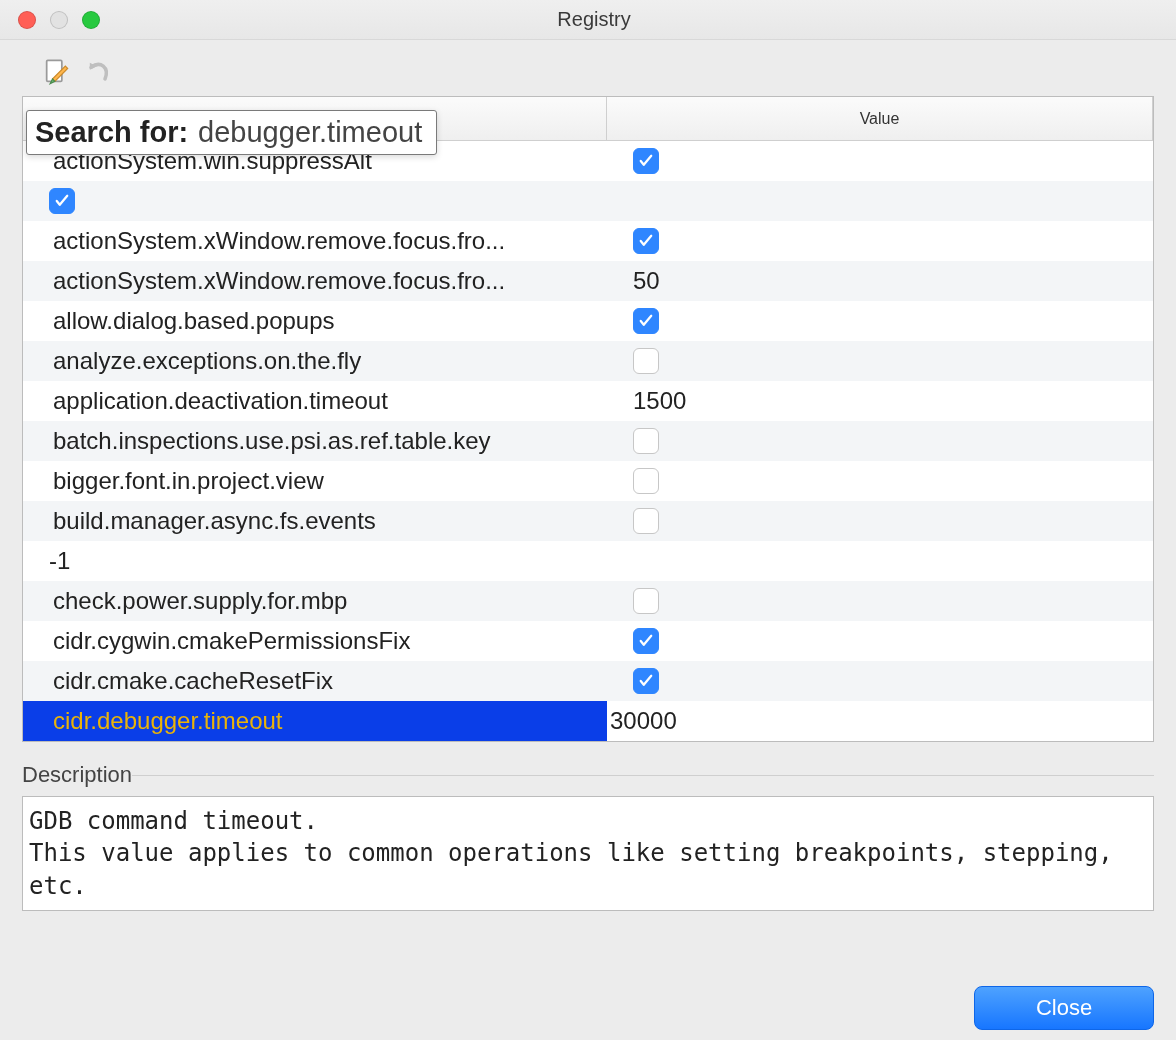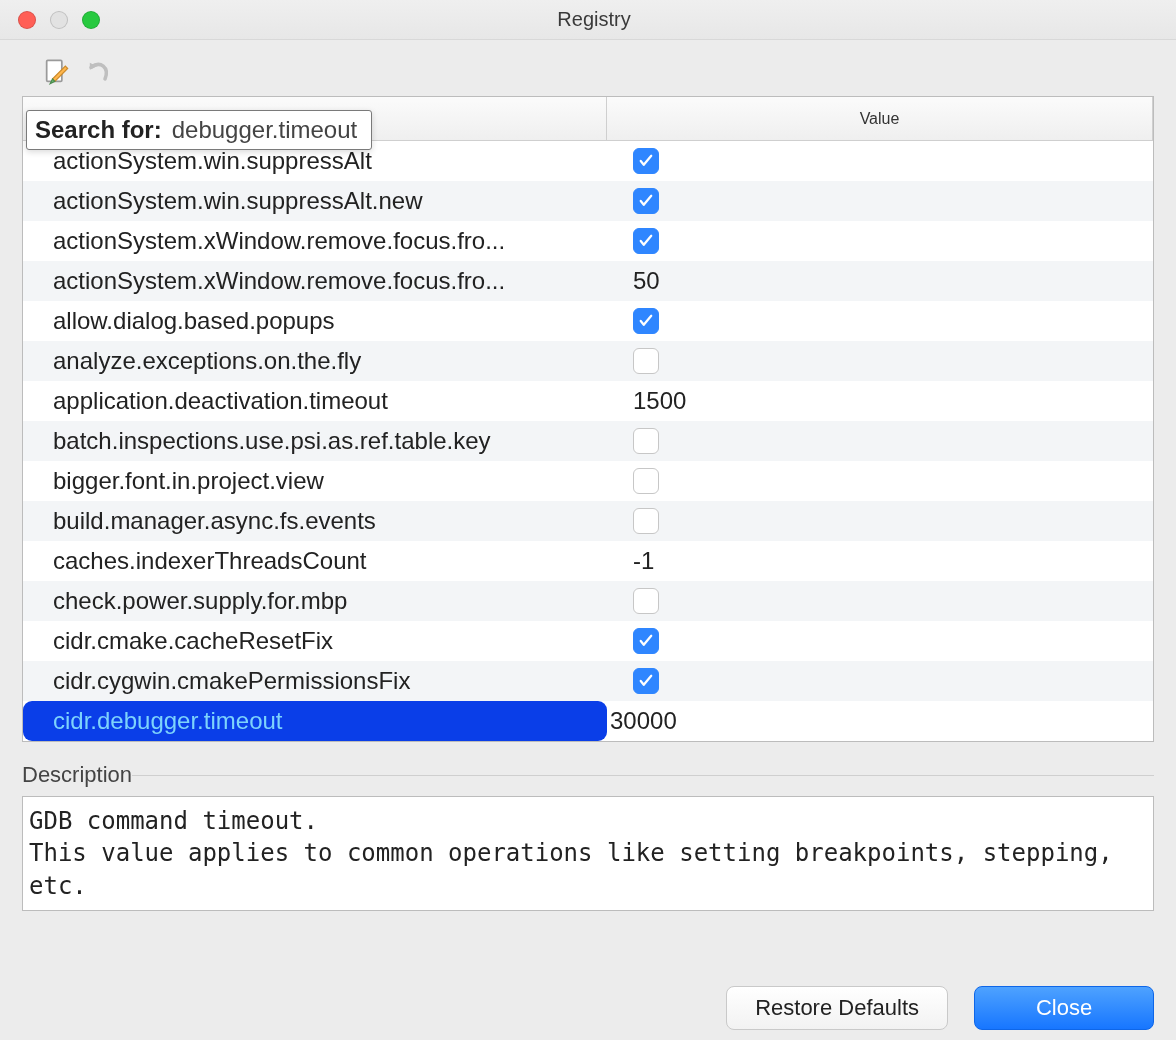--- a/index.html
+++ b/index.html
@@ -8,33 +8,33 @@
   .titlebar { height: 40px; display: flex; align-items: center; position: relative; background: linear-gradient(#efefef,#e7e7e7); border-bottom: 1px solid #d8d8d8; }
   .traffic { display: flex; gap: 14px; padding-left: 18px; }
   .dot { width: 18px; height: 18px; border-radius: 50%; border: 1px solid rgba(0,0,0,.15); }
   .red { background: #ff5f56; }
   .yellow { background: #e2e2e2; }
   .green { background: #27c93f; }
   .title { position: absolute; left: 12px; right: 0; text-align: center; font-size: 20px; color: #3a3a3a; }
   .toolbar { display: flex; gap: 14px; padding: 18px 24px 10px 42px; }
   .tbicon { width: 28px; height: 28px; color: #9c9c9c; }
   .content { flex: 1; display: flex; flex-direction: column; padding: 0 22px 22px 22px; }
-  .search-overlay { position: absolute; top: 110px; left: 26px; background: #fff; border: 1.5px solid #7a7a7a; border-radius: 3px; padding: 5px 14px 5px 8px; font-size: 24px; display: flex; align-items: baseline; gap: 10px; z-index: 10; box-shadow: 0 2px 6px rgba(0,0,0,.15); }
+  .search-overlay { position: absolute; top: 110px; left: 26px; background: #fff; border: 1.5px solid #7a7a7a; border-radius: 3px; padding: 5px 14px 5px 8px; font-size: 29px; display: flex; align-items: baseline; gap: 10px; z-index: 10; box-shadow: 0 2px 6px rgba(0,0,0,.15); }
   .search-overlay .lbl { font-weight: 600; }
   .search-overlay .val { color: #444; }
   .table-wrap { border: 1px solid #bcbcbc; background: #fff; }
   .thead { display: flex; height: 44px; background: linear-gradient(#fbfbfb,#efefef); border-bottom: 1px solid #cfcfcf; }
   .th { border-right: 1px solid #cfcfcf; display: flex; align-items: center; justify-content: center; font-size: 16px; color: #333; }
   .th-key { width: 584px; }
   .th-val { flex: 1; }
   .tbody { }
   .row { display: flex; height: 40px; align-items: center; }
   .row:nth-child(odd) { background: #fff; }
   .row:nth-child(even) { background: #f3f5f7; }
-  .row.selected .cell-key { background: #0a3ee8; color: #7dd3fc; border-radius: 9px; }
+  .row.selected .cell-key { background: #0a3ee8; color: #eab308; }
   .cell-key { width: 584px; padding-left: 30px; font-size: 24px; white-space: nowrap; overflow: hidden; text-overflow: ellipsis; height: 100%; display: flex; align-items: center; }
   .cell-val { flex: 1; padding-left: 26px; font-size: 24px; display: flex; align-items: center; height: 100%; }
   .row.selected .cell-val { padding-left: 3px; }
   .chk { width: 26px; height: 26px; border-radius: 6px; display: inline-flex; align-items: center; justify-content: center; }
   .chk.on { background: #2f86ff; border: 1px solid #2f86ff; }
   .chk.off { background: #fff; border: 1.5px solid #c7c7c7; }
   .chk svg { width: 18px; height: 18px; color: #fff; }
   .desc-label { display: flex; align-items: center; margin: 20px 0 8px 0; font-size: 22px; color: #444; justify-content: flex-end; }
   .desc-label .line { flex: 1; height: 1px; background: #cfcfcf; }
   .desc-box { border: 1px solid #bcbcbc; background: #fff; padding: 8px 6px; font-family: "Menlo","Consolas",monospace; font-size: 24px; line-height: 1.35; white-space: pre-wrap; min-height: 110px; }
@@ -86,21 +86,20 @@
             <div class="cell-key">actionSystem.win.suppressAlt</div>
             <div class="cell-val">
               <span class="chk on">
                 <svg viewBox="0 0 24 24" fill="none">
                   <path d="M5 12l4 5 10-12" stroke="currentColor" stroke-width="3" stroke-linecap="round" stroke-linejoin="round"></path>
                 </svg>
               </span>
             </div>
           </div>
           <div class="row">
-            <div class="cell-key">actionSystem.win.suppressAlt.new</div>
             <div class="cell-val">
               <span class="chk on">
                 <svg viewBox="0 0 24 24" fill="none">
                   <path d="M5 12l4 5 10-12" stroke="currentColor" stroke-width="3" stroke-linecap="round" stroke-linejoin="round"></path>
                 </svg>
               </span>
             </div>
           </div>
           <div class="row">
             <div class="cell-key">actionSystem.xWindow.remove.focus.fro...</div>
@@ -148,41 +147,40 @@
               <span class="chk off"></span>
             </div>
           </div>
           <div class="row">
             <div class="cell-key">build.manager.async.fs.events</div>
             <div class="cell-val">
               <span class="chk off"></span>
             </div>
           </div>
           <div class="row">
-            <div class="cell-key">caches.indexerThreadsCount</div>
             <div class="cell-val">-1</div>
           </div>
           <div class="row">
             <div class="cell-key">check.power.supply.for.mbp</div>
             <div class="cell-val">
               <span class="chk off"></span>
             </div>
           </div>
           <div class="row">
+            <div class="cell-key">cidr.cygwin.cmakePermissionsFix</div>
+            <div class="cell-val">
+              <span class="chk on">
+                <svg viewBox="0 0 24 24" fill="none">
+                  <path d="M5 12l4 5 10-12" stroke="currentColor" stroke-width="3" stroke-linecap="round" stroke-linejoin="round"></path>
+                </svg>
+              </span>
+            </div>
+          </div>
+          <div class="row">
             <div class="cell-key">cidr.cmake.cacheResetFix</div>
-            <div class="cell-val">
-              <span class="chk on">
-                <svg viewBox="0 0 24 24" fill="none">
-                  <path d="M5 12l4 5 10-12" stroke="currentColor" stroke-width="3" stroke-linecap="round" stroke-linejoin="round"></path>
-                </svg>
-              </span>
-            </div>
-          </div>
-          <div class="row">
-            <div class="cell-key">cidr.cygwin.cmakePermissionsFix</div>
             <div class="cell-val">
               <span class="chk on">
                 <svg viewBox="0 0 24 24" fill="none">
                   <path d="M5 12l4 5 10-12" stroke="currentColor" stroke-width="3" stroke-linecap="round" stroke-linejoin="round"></path>
                 </svg>
               </span>
             </div>
           </div>
           <div class="row selected">
             <div class="cell-key">cidr.debugger.timeout</div>
@@ -195,17 +193,16 @@
       <span>Description</span>
       <span class="line"></span>
     </div>
 
     <div class="desc-box">GDB command timeout.
 This value applies to common operations like setting breakpoints, stepping, etc.</div>
 
   </div>
 
   <div class="footer">
-    <button class="btn btn-default">Restore Defaults</button>
     <button class="btn btn-primary">Close</button>
   </div>
 
 </div>
 
 </body></html>

